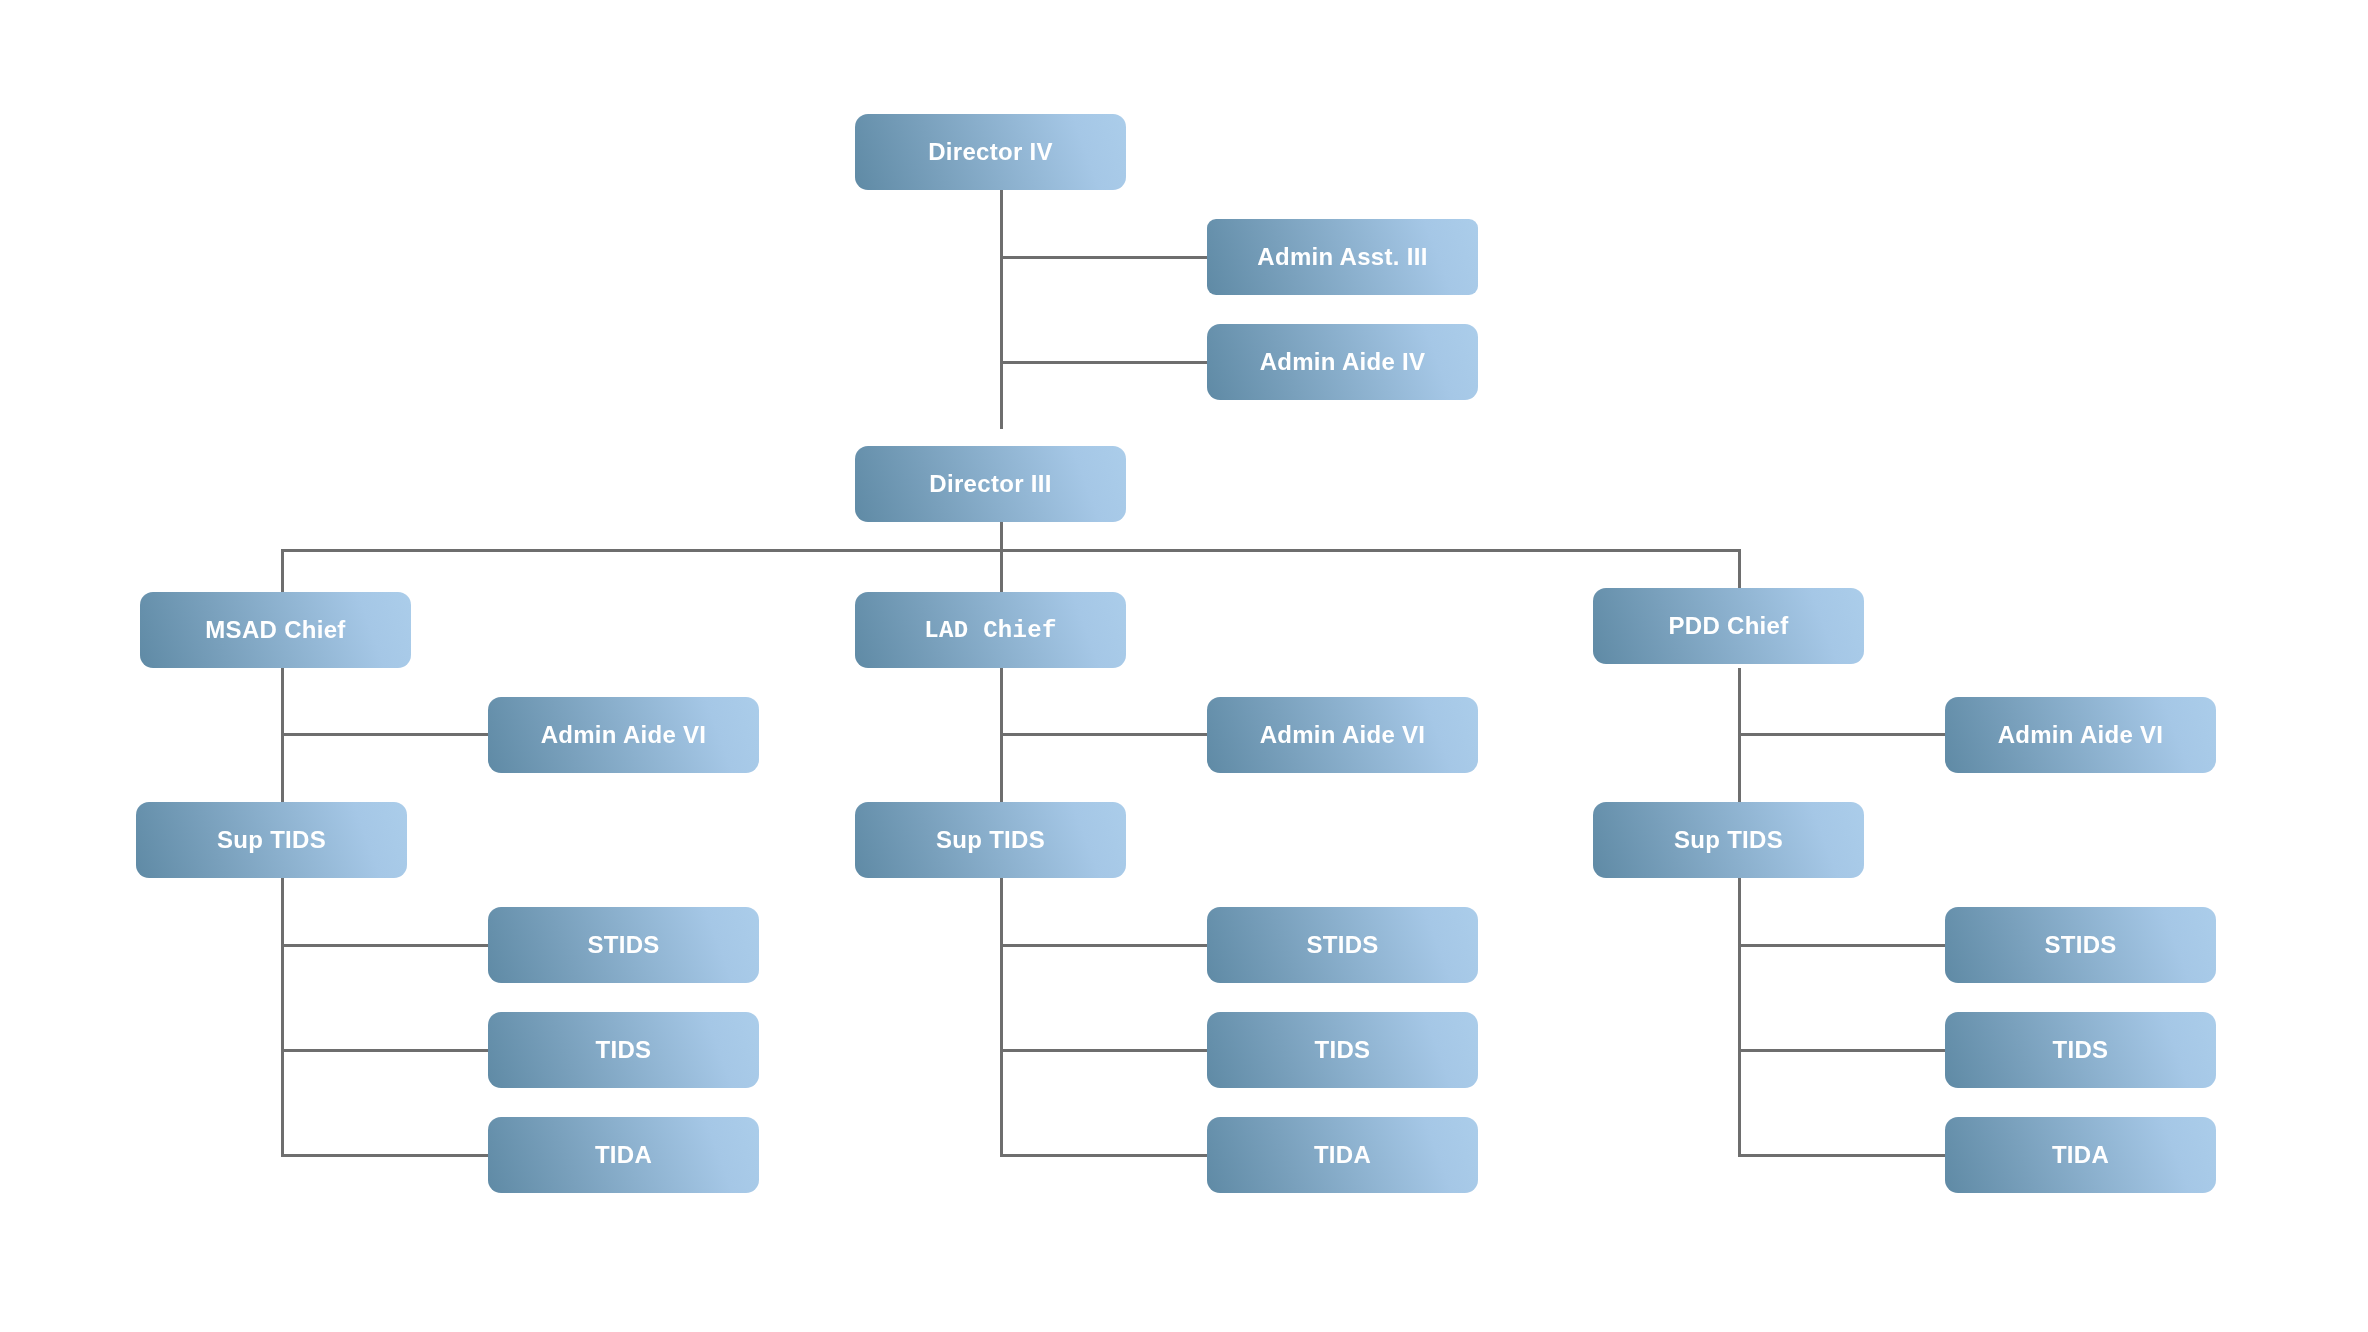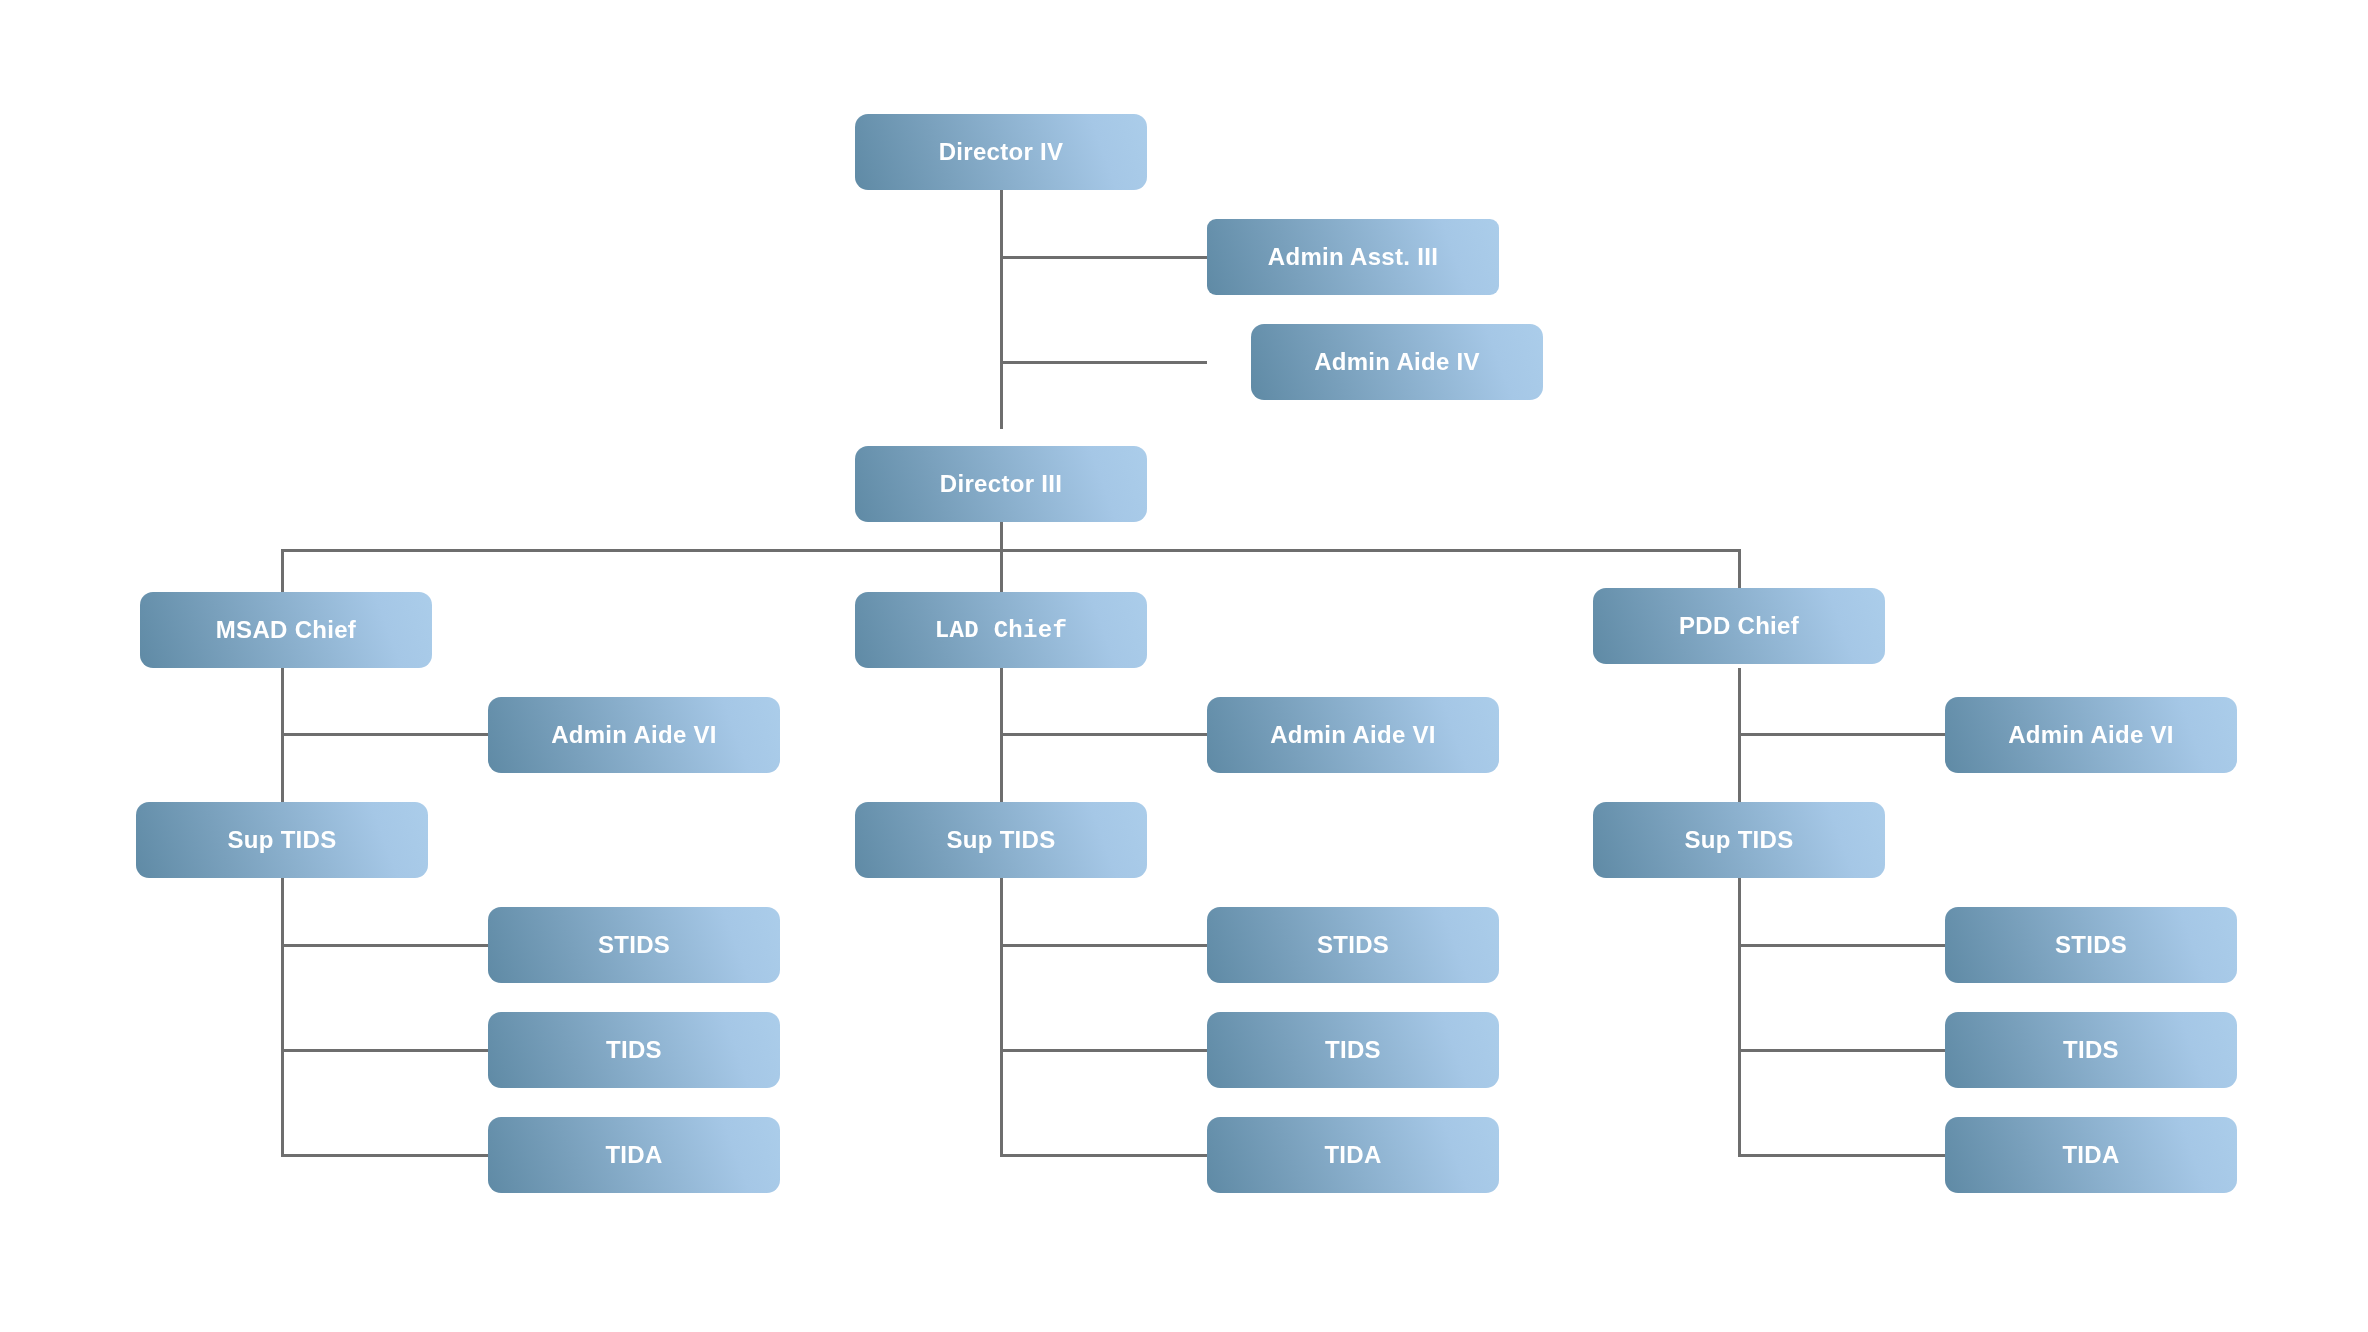--- a/index.html
+++ b/index.html
@@ -14,21 +14,21 @@
     height: 1332px;
     background: #ffffff;
     overflow: hidden;
   }
   .conn {
     position: absolute;
     background: #6e6e6e;
   }
   .node {
     position: absolute;
-    width: 292px;
+    width: 271px;
     height: 76px;
     border-radius: 13px;
     background: linear-gradient(70deg, #5f8aa5 0%, #79a0bc 30%, #a5c7e6 82%, #abcdea 100%);
     display: flex;
     align-items: center;
     justify-content: center;
   }
   .node .label {
     color: #ffffff;
     font-size: 24px;
@@ -68,21 +68,21 @@
       <div class="conn" style="left: 1738px; top: 1049px; width: 207px; height: 3px; background: rgb(110, 110, 110);"></div>
       <div class="conn" style="left: 1738px; top: 1154px; width: 207px; height: 3px; background: rgb(110, 110, 110);"></div>
     </div>
   <div id="nodes-layer">
       <div class="node" style="left: 855px; top: 114px;">
         <span class="label">Director IV</span>
       </div>
       <div class="node" style="left: 1207px; top: 219px; border-radius: 9px;">
         <span class="label">Admin Asst. III</span>
       </div>
-      <div class="node" style="left: 1207px; top: 324px; margin-left: 44px;">
+      <div class="node" style="left: 1207px; top: 324px;">
         <span class="label">Admin Aide IV</span>
       </div>
       <div class="node" style="left: 855px; top: 446px;">
         <span class="label">Director III</span>
       </div>
       <div class="node" style="left: 140px; top: 592px;">
         <span class="label">MSAD Chief</span>
       </div>
       <div class="node" style="left: 488px; top: 697px;">
         <span class="label">Admin Aide VI</span>

